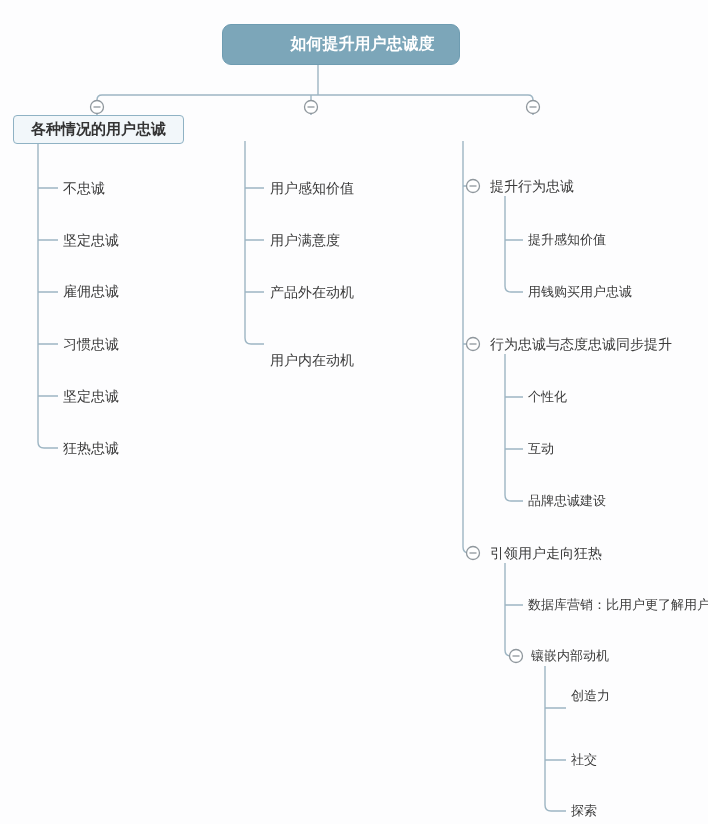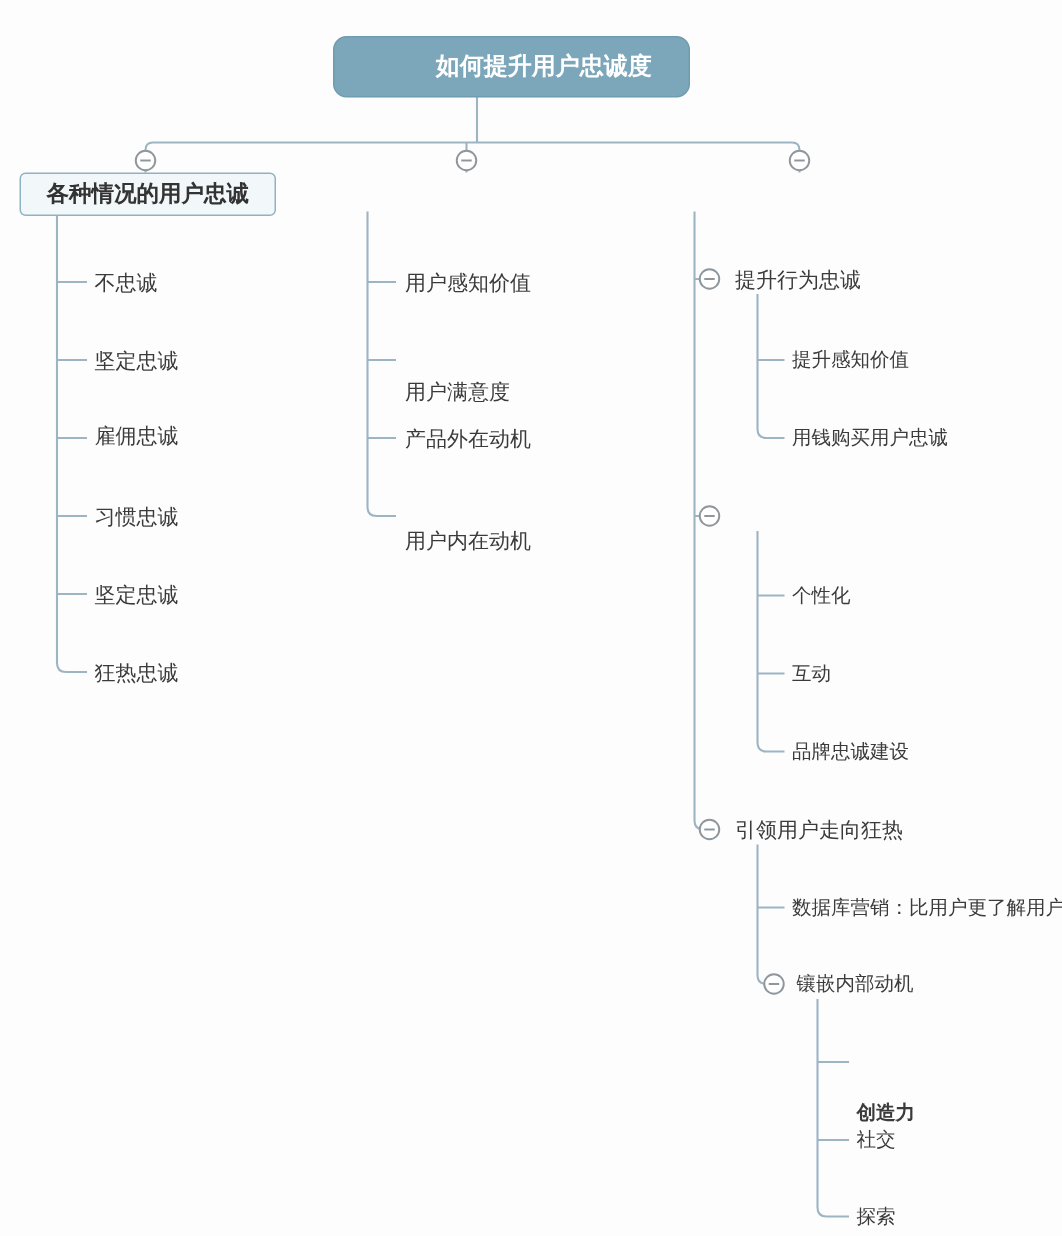--- a/index.html
+++ b/index.html
@@ -117,32 +117,33 @@
   <div class="node branch" style="left:13px;top:115px;width:169px;height:27px;">各种情况的用户忠诚</div>
 
   <div class="node leaf" style="left:63px;top:178px;text-align:center;">不忠诚</div>
   <div class="node leaf" style="left:63px;top:230px;">坚定忠诚</div>
   <div class="node leaf" style="left:63px;top:282px;font-family:Liberation Mono, monospace;">雇佣忠诚</div>
   <div class="node leaf" style="left:63px;top:334px;">习惯忠诚</div>
   <div class="node leaf" style="left:63px;top:386px;">坚定忠诚</div>
   <div class="node leaf" style="left:63px;top:438px;">狂热忠诚</div>
 
   <div class="node leaf" style="left:270px;top:178px;">用户感知价值</div>
-  <div class="node leaf" style="left:270px;top:230px;margin-top:21px;">用户满意度</div>
+  <div class="node leaf" style="left:270px;top:230px;">用户满意度</div>
   <div class="node leaf" style="left:270px;top:282px;">产品外在动机</div>
   <div class="node leaf" style="left:270px;top:350px;">用户内在动机</div>
 
   <div class="node leaf" style="left:490px;top:176px;">提升行为忠诚</div>
   <div class="node leaf sm" style="left:528px;top:230px;">提升感知价值</div>
   <div class="node leaf sm" style="left:528px;top:282px;">用钱购买用户忠诚</div>
 
+  <div class="node leaf" style="left:490px;top:334px;">行为忠诚与态度忠诚同步提升</div>
   <div class="node leaf sm" style="left:528px;top:387px;">个性化</div>
   <div class="node leaf sm" style="left:528px;top:439px;">互动</div>
   <div class="node leaf sm" style="left:528px;top:491px;">品牌忠诚建设</div>
 
   <div class="node leaf" style="left:490px;top:543px;">引领用户走向狂热</div>
   <div class="node leaf sm" style="left:528px;top:595px;">数据库营销：比用户更了解用户</div>
   <div class="node leaf sm" style="left:531px;top:646px;">镶嵌内部动机</div>
-  <div class="node leaf sm" style="left:571px;top:732px;font-weight:bold;">创造力</div>
+  <div class="node leaf sm" style="left:571px;top:686px;">创造力</div>
   <div class="node leaf sm" style="left:571px;top:750px;">社交</div>
   <div class="node leaf sm" style="left:571px;top:801px;">探索</div>
 
 </div>
 
 </body></html>

